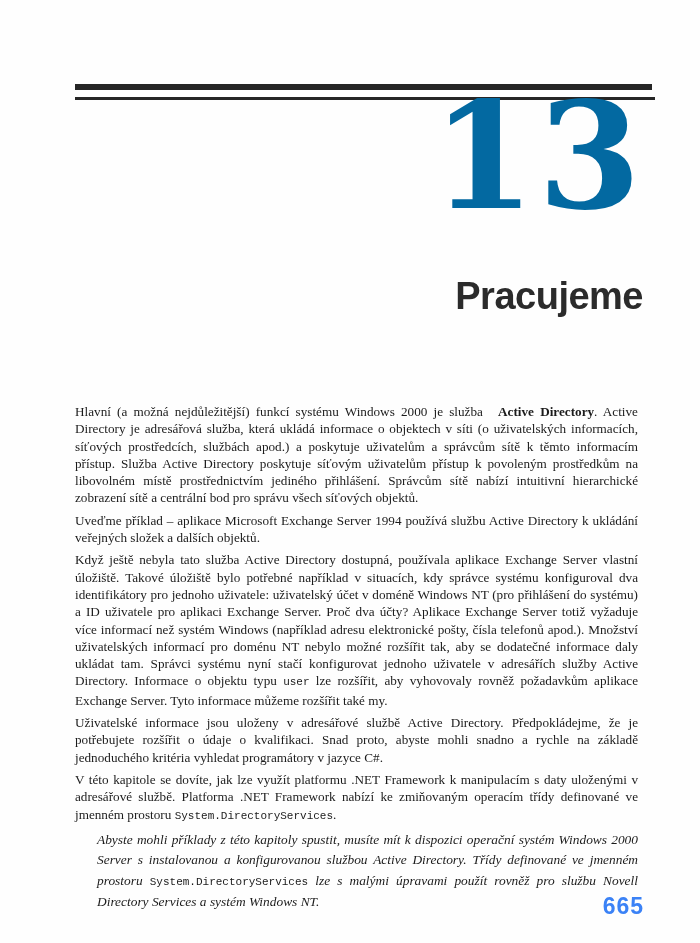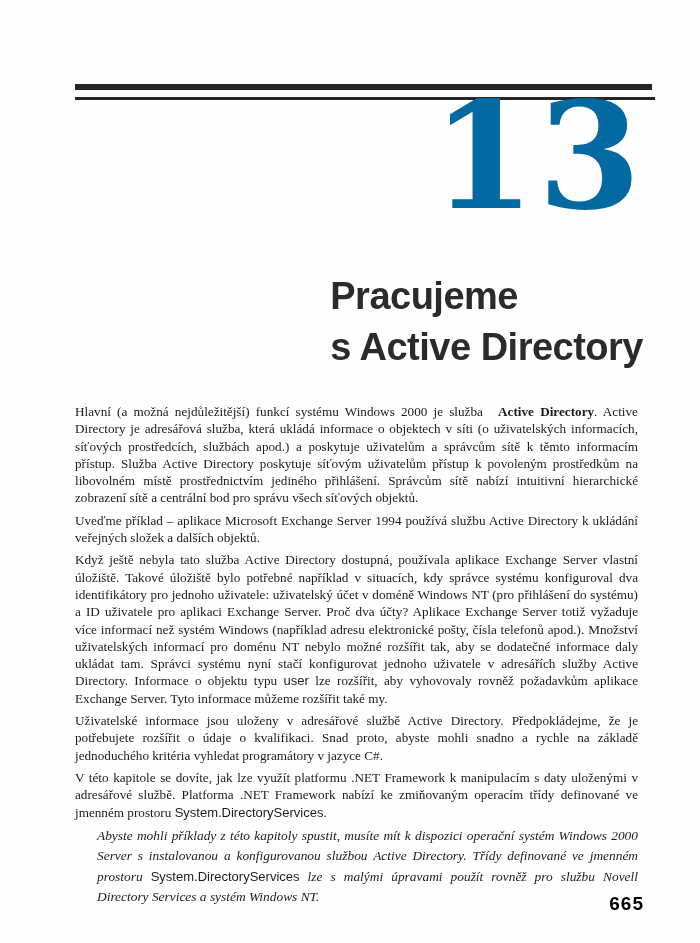--- a/index.html
+++ b/index.html
@@ -46,55 +46,54 @@
   }
   .para {
     margin:0 0 5px 0;
     text-align:justify;
     font-size:13.2px;
     line-height:17.3px;
   }
   .seg-n { }
   .seg-b { font-weight:bold;margin-left:9px; }
   .seg-m {
-    font-family:Liberation Sans, sans-serif;
-    font-size:13px;
+    font-family:Liberation Mono, monospace;
+    font-size:11px;
     font-style:normal;
   }
 
   .note {
     margin:4px 0 0 22px;
     font-style:italic;
     text-align:justify;
     font-size:13.4px;
     line-height:20.5px;
   }
 
   .page-number {
     position:absolute; right:56px; top:893px;
     font-family:"Liberation Sans", sans-serif;
     font-weight:bold;
-    font-size:19px;
+    font-size:23px;
     letter-spacing:1px;
-    color:#000000;
+    color:#3b82f6;
   }
 </style>
 </head>
 <body>
 
 <div class="page">
 
   <div class="rule-thick"></div>
   <div class="rule-thin"></div>
 
   <div class="chapter-number">13</div>
 
   <h1 class="chapter-title">
     <span>Pracujeme</span><br>
-    <span>s Active Directory</span>
   </h1>
 
   <div class="content">
     <div id="body-paragraphs">
         <p class="para"><span class="seg-n">Hlavní (a možná nejdůležitější) funkcí systému Windows 2000 je služba </span><span class="seg-b">Active Directory</span><span class="seg-n">. Active Directory je adresářová služba, která ukládá informace o objektech v síti (o uživatelských informacích, síťových prostředcích, službách apod.) a poskytuje uživatelům a správcům sítě k těmto informacím přístup. Služba Active Directory poskytuje síťovým uživatelům přístup k povoleným prostředkům na libovolném místě prostřednictvím jediného přihlášení. Správcům sítě nabízí intuitivní hierarchické zobrazení sítě a centrální bod pro správu všech síťových objektů.</span></p>
         <p class="para"><span class="seg-n">Uveďme příklad – aplikace Microsoft Exchange Server 1994 používá službu Active Directory k ukládání veřejných složek a dalších objektů.</span></p>
         <p class="para"><span class="seg-n">Když ještě nebyla tato služba Active Directory dostupná, používala aplikace Exchange Server vlastní úložiště. Takové úložiště bylo potřebné například v situacích, kdy správce systému konfiguroval dva identifikátory pro jednoho uživatele: uživatelský účet v doméně Windows NT (pro přihlášení do systému) a ID uživatele pro aplikaci Exchange Server. Proč dva účty? Aplikace Exchange Server totiž vyžaduje více informací než systém Windows (například adresu elektronické pošty, čísla telefonů apod.). Množství uživatelských informací pro doménu NT nebylo možné rozšířit tak, aby se dodatečné informace daly ukládat tam. Správci systému nyní stačí konfigurovat jednoho uživatele v adresářích služby Active Directory. Informace o objektu typu </span><span class="seg-m">user</span><span class="seg-n"> lze rozšířit, aby vyhovovaly rovněž požadavkům aplikace Exchange Server. Tyto informace můžeme rozšířit také my.</span></p>
         <p class="para"><span class="seg-n">Uživatelské informace jsou uloženy v adresářové službě Active Directory. Předpokládejme, že je potřebujete rozšířit o údaje o kvalifikaci. Snad proto, abyste mohli snadno a rychle na základě jednoduchého kritéria vyhledat programátory v jazyce C#.</span></p>
         <p class="para"><span class="seg-n">V této kapitole se dovíte, jak lze využít platformu .NET Framework k manipulacím s daty uloženými v adresářové službě. Platforma .NET Framework nabízí ke zmiňovaným operacím třídy definované ve jmenném prostoru </span><span class="seg-m">System.DirectoryServices</span><span class="seg-n">.</span></p>
       </div>

